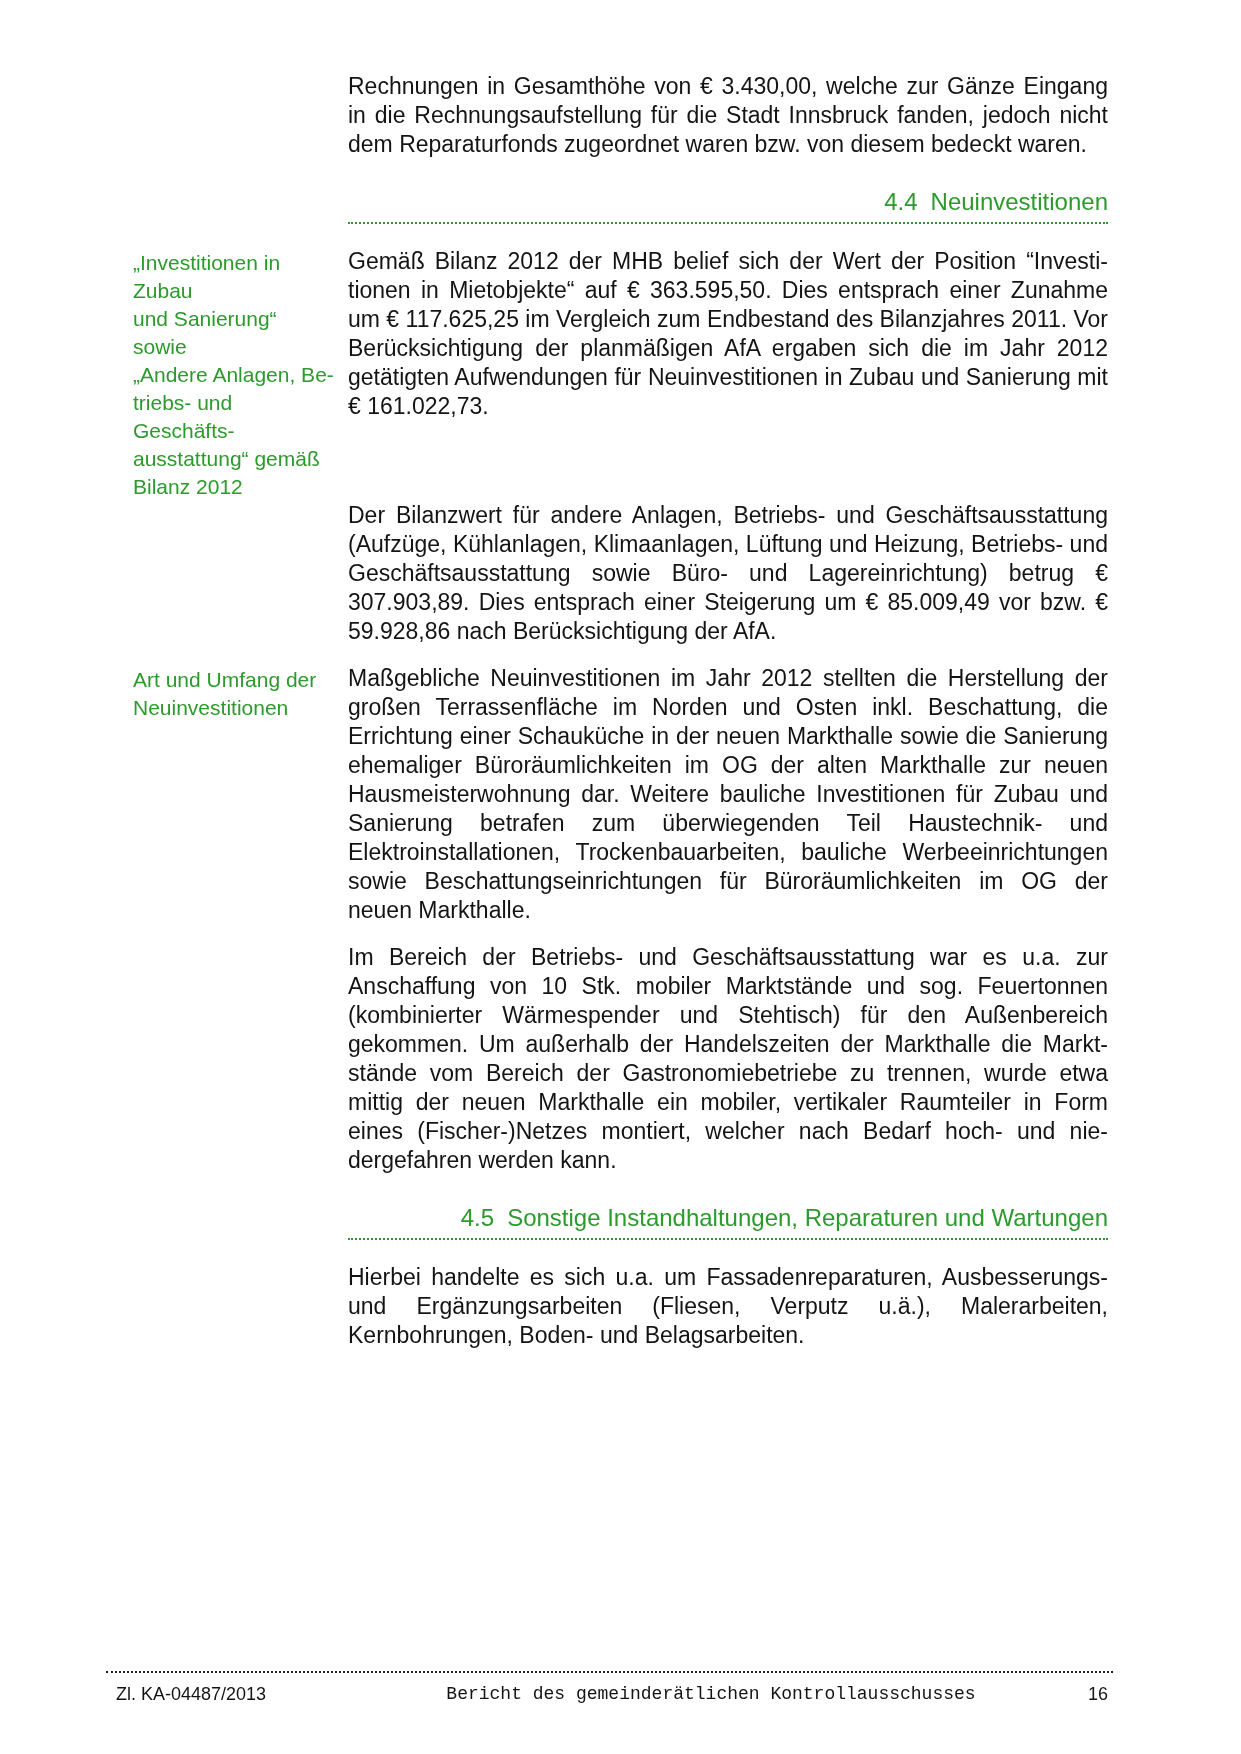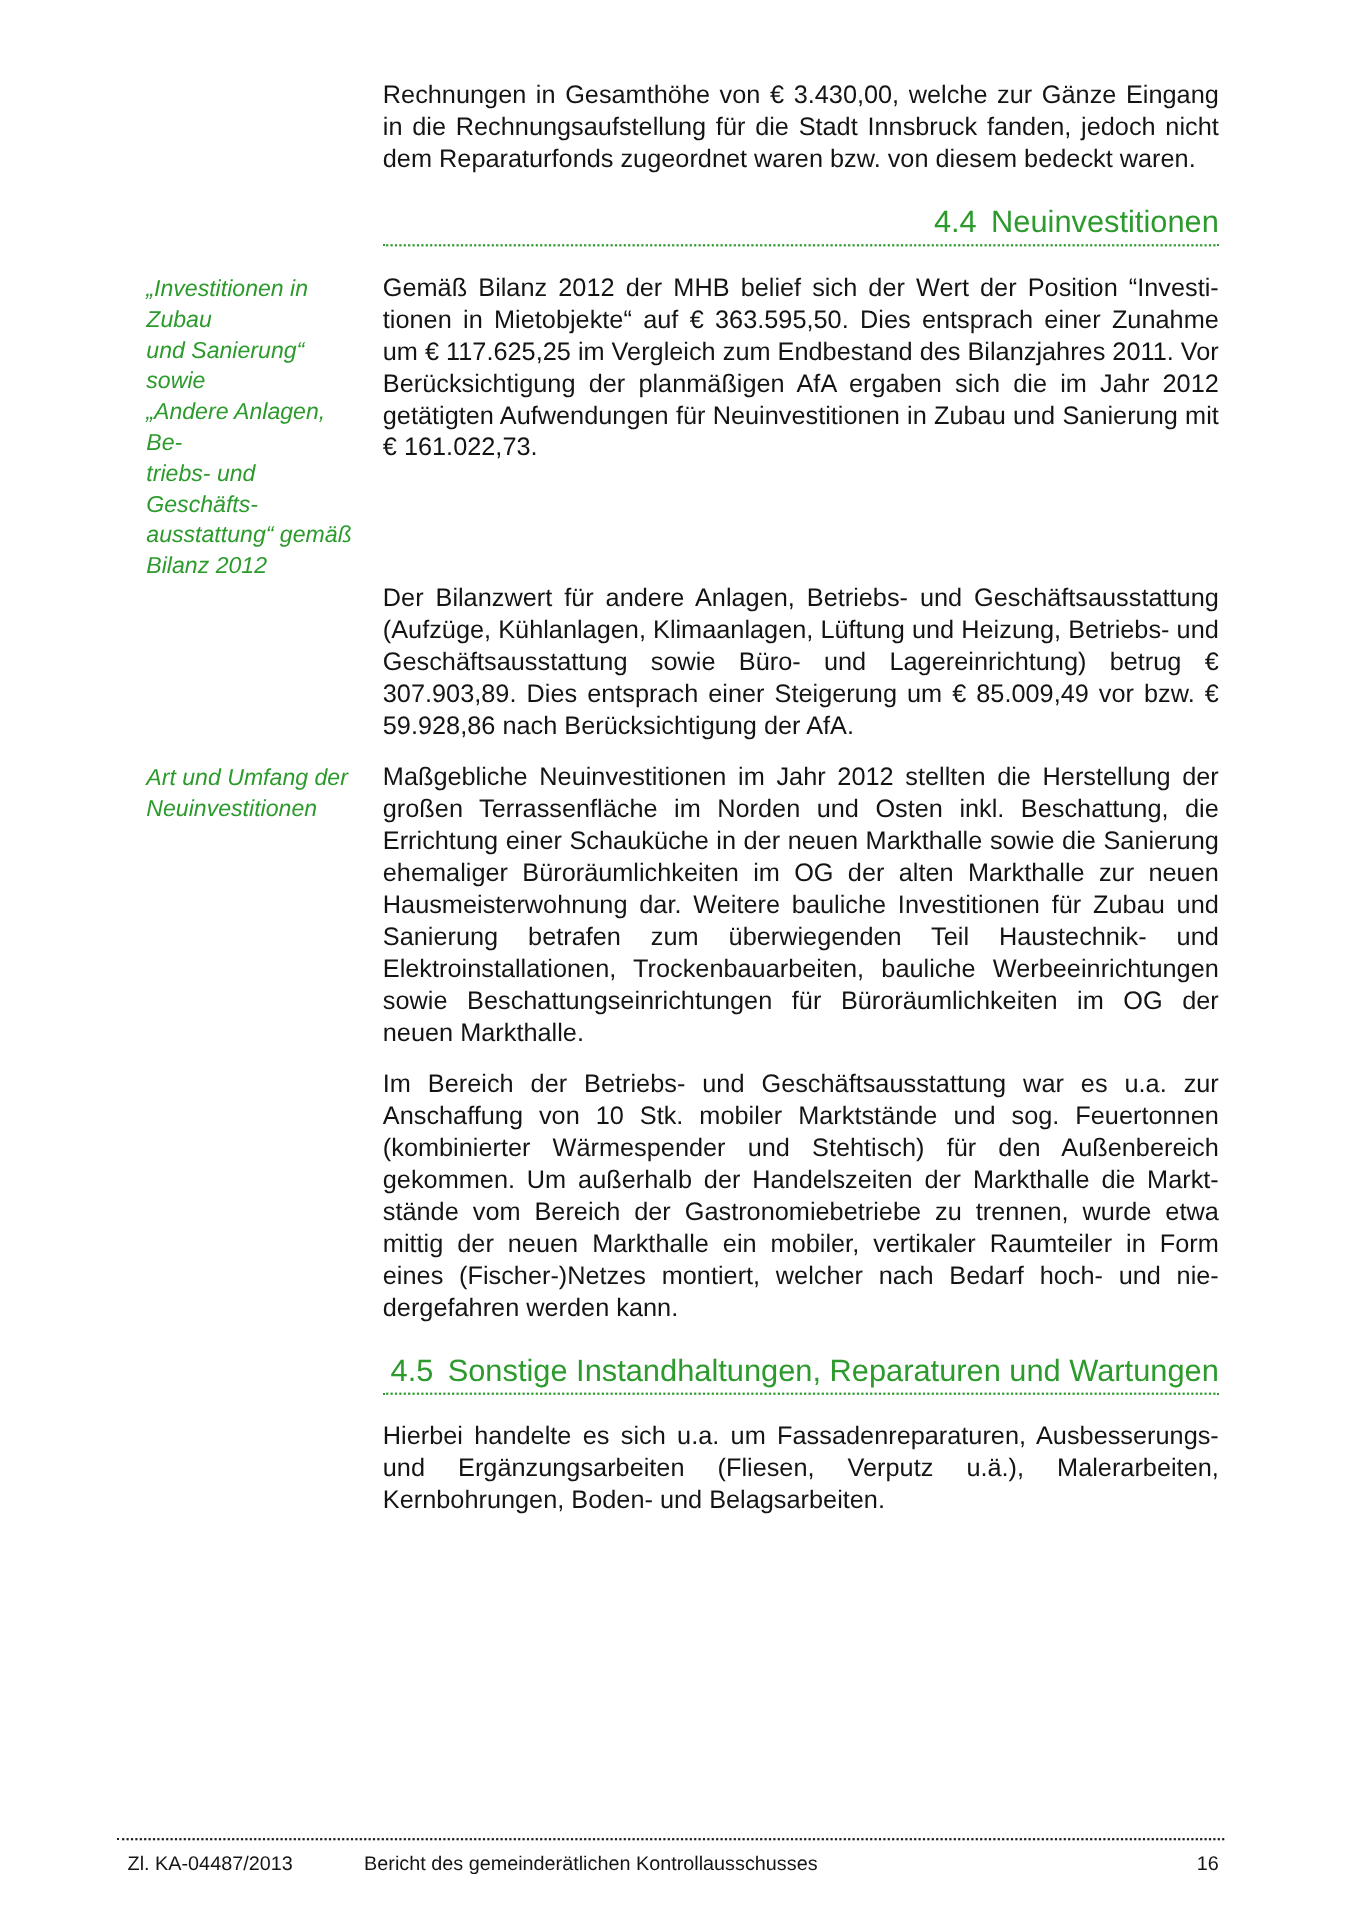--- a/index.html
+++ b/index.html
@@ -6,53 +6,53 @@
   html, body { background:#ffffff; }
   body {
     width:1241px; height:1754px;
     position:relative; overflow:hidden;
     font-family:"Liberation Sans","DejaVu Sans",sans-serif;
     color:var(--ink,#141414);
     -webkit-font-smoothing:antialiased;
   }
   .page { position:absolute; inset:0; padding:72px 133px 0 133px; }
   .row { display:grid; grid-template-columns:215px 1fr; align-items:start; }
-  .note-col { padding-right:14px;font-style:italic; }
+  .note-col { padding-right:14px; }
   .margin-note {
     color:var(--green,#2c9a2c);
     font-size:21px; line-height:28px;
     white-space:pre-line;
     padding-top:2px;
   }
   .para {
     font-size:23px; line-height:29px;
     text-align:justify;
     margin-bottom:18px;
     hyphens:manual;
   }
   .heading-row { margin:10px 0 23px 0; }
   .heading {
-    font-size:28px; font-weight:400;
+    font-size:24px; font-weight:400;
     color:var(--green,#2c9a2c);
     text-align:right;
     line-height:30px;
     padding-bottom:5px;
     border-bottom:2px dotted var(--green,#2c9a2c);
   }
   .h-num { margin-right:13px; }
   .footer {
     position:absolute; left:106px; right:128px; bottom:48px;
     border-top:2px dotted #1c1c1c;
     padding-top:9px;
     font-size:18px; line-height:24px;
     color:#141414;
   }
   .footer-row { position:relative; height:24px; }
   .footer-ref  { position:absolute; left:10px; top:0; }
-  .footer-title{ position:absolute; left:225px; width:760px; top:0; }
+  .footer-title{ position:absolute; left:225px; width:760px; text-align:center; top:0;font-family:Liberation Mono, monospace; }
   .footer-page { position:absolute; right:5px; top:0; }
 </style>
 </head>
 <body>
 
 <div class="page">
 
   <section class="row">
     <div class="note-col"></div>
     <p class="para">Rechnungen in Gesamthöhe von € 3.430,00, welche zur Gänze Ein­gang in die Rechnungsaufstellung für die Stadt Innsbruck fanden, je­doch nicht dem Reparaturfonds zugeordnet waren bzw. von diesem bedeckt waren.</p>

